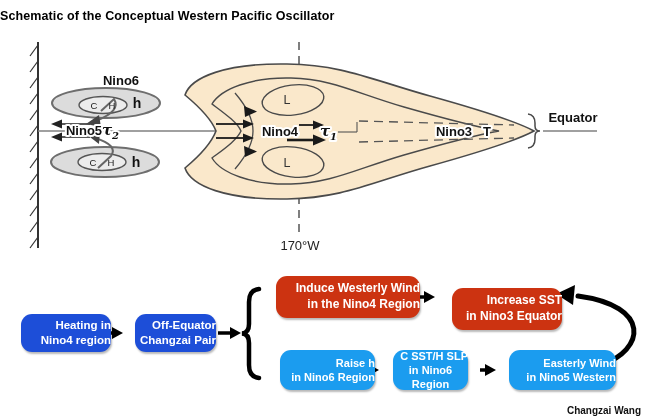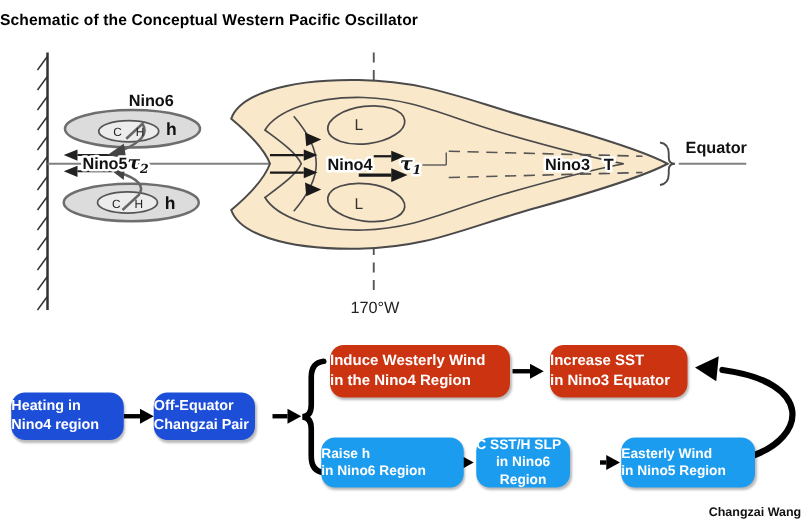--- a/index.html
+++ b/index.html
@@ -12,22 +12,22 @@
   svg { position:absolute; left:0; top:0; }
   svg text { font-family:"Liberation Sans", sans-serif; }
   .lbl  { font-weight:bold; font-size:13px; fill:#111; }
   .halo { paint-order:stroke; stroke:#ffffff; stroke-width:4px; stroke-linejoin:round; }
   .tiny { font-size:9.5px; fill:#222; }
   .ltr  { font-size:12.5px; fill:#333; }
   .tau  { font-family:"DejaVu Serif", serif; font-style:italic; font-weight:bold;
           font-size:15px; fill:#111; }
 
   .fc-box { position:absolute; border-radius:11px; color:#fff; font-weight:bold;
-            display:flex; flex-direction:column; justify-content:center; align-items:flex-start;
-            text-align:center; line-height:1.3; box-shadow:1px 2px 2px rgba(0,0,0,0.28); }
+            display:flex; flex-direction:column; justify-content:center; align-items:flex-end;
+            text-align:center; line-height:1.3; box-shadow:1px 2px 2px rgba(0,0,0,0.28);margin-left:12px; }
   .fc-black { background:#1d4ed8; font-size:11.5px; }
   .fc-red   { background:#cc3311; font-size:12px; }
   .fc-blue  { background:#1b9cef; font-size:11px; }
 </style>
 </head>
 <body>
 
 <div id="canvas">
 
   <svg width="645" height="420" viewBox="0 0 645 420">
@@ -163,34 +163,34 @@
   <div class="fc-box fc-black" style="left:123px; top:314px; width:81px; height:38px;">
     <div>Off-Equator</div>
     <div>Changzai Pair</div>
   </div>
 
   <div class="fc-box fc-red" style="left:264px; top:276px; width:144px; height:42px;">
     <div>Induce Westerly Wind</div>
     <div>in the Nino4 Region</div>
   </div>
 
-  <div class="fc-box fc-red" style="left:440px; top:276px; width:110px; height:42px;">
+  <div class="fc-box fc-red" style="left:440px; top:288px; width:110px; height:42px;">
     <div>Increase SST</div>
     <div>in Nino3 Equator</div>
   </div>
 
-  <div class="fc-box fc-blue" style="left:257px; top:350px; width:114px; height:40px;">
+  <div class="fc-box fc-blue" style="left:268px; top:350px; width:95px; height:40px;">
     <div>Raise h</div>
     <div>in Nino6 Region</div>
   </div>
 
   <div class="fc-box fc-blue" style="left:381px; top:350px; width:75px; height:40px;">
     <div>C SST/H SLP</div>
     <div>in Nino6 Region</div>
   </div>
 
   <div class="fc-box fc-blue" style="left:497px; top:350px; width:107px; height:40px;">
     <div>Easterly Wind</div>
-    <div>in Nino5 Region</div>
+    <div>in Nino5 Western</div>
   </div>
 
   <div id="credit">Changzai Wang</div>
 </div>
 
 </body></html>

